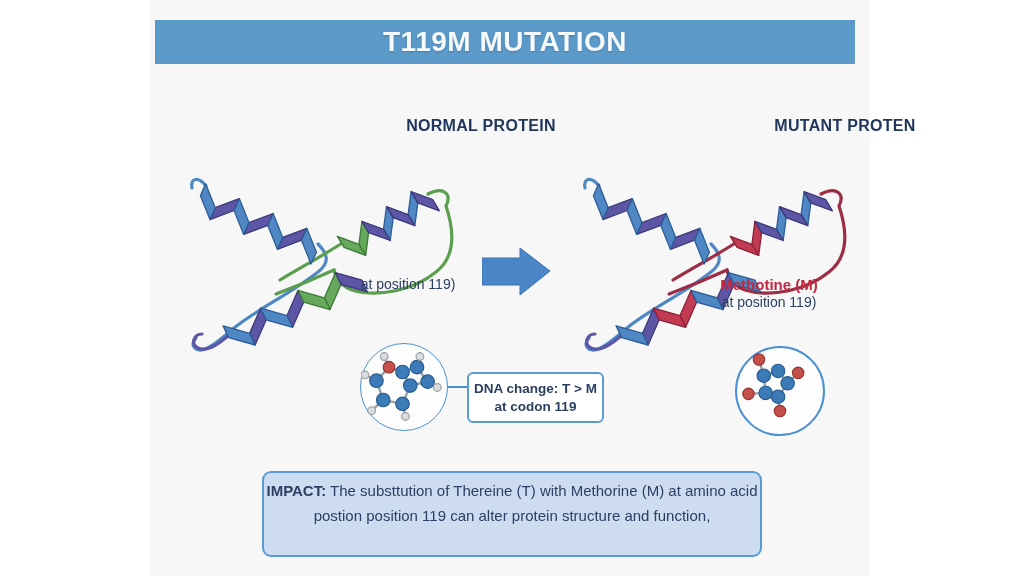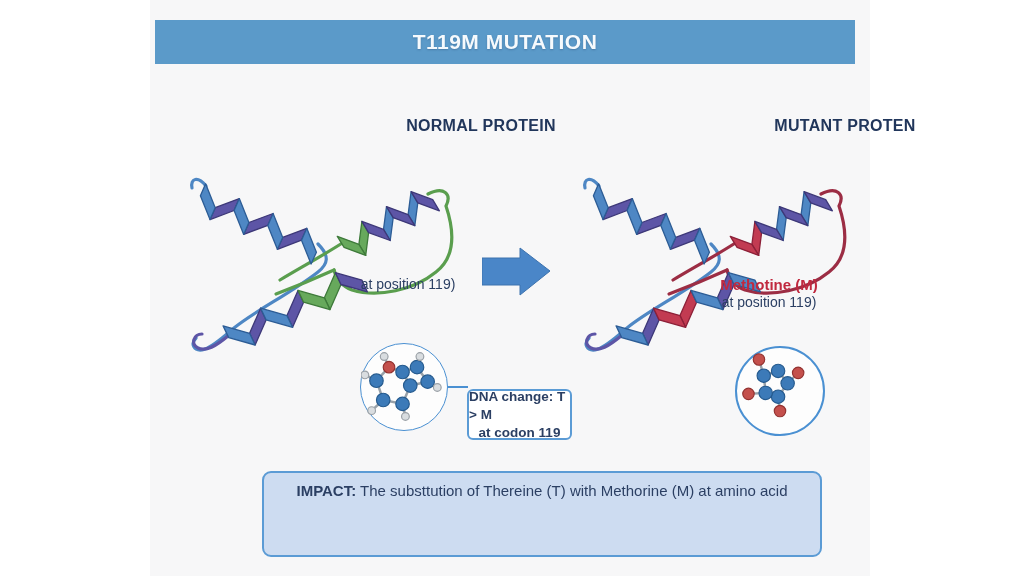--- a/index.html
+++ b/index.html
@@ -3,41 +3,41 @@
 <meta charset="utf-8">
 <style>
   html,body{margin:0;padding:0;background:#ffffff;}
   body{width:1024px;height:576px;position:relative;overflow:hidden;
        font-family:"Liberation Sans",sans-serif;}
   .stage{position:absolute;left:150px;top:0;width:720px;height:576px;
          background:var(--content-bg,#f7f7f8);}
   .title-bar{position:absolute;left:5px;top:20px;width:700px;height:44px;
              background:var(--title-bar-bg,#5b9ac9);
              display:flex;align-items:center;justify-content:center;}
-  .title-bar span{color:var(--title-text,#fff);font-size:21px;font-weight:bold;
+  .title-bar span{color:var(--title-text,#fff);font-size:28px;font-weight:bold;
                   letter-spacing:.5px;text-shadow:0 1px 2px rgba(40,70,110,.35);}
   .col-header{position:absolute;top:117px;width:300px;text-align:center;
               color:var(--heading-text,#21365b);font-size:16px;font-weight:bold;
               letter-spacing:.3px;}
   .protein{position:absolute;top:152px;width:300px;height:210px;}
   .res-label{position:absolute;width:170px;text-align:center;top:276px;}
   .res-label .residue{font-size:15px;font-weight:bold;display:block;line-height:18px;}
   .res-label .pos{font-size:14px;color:var(--body-text,#2b3f63);display:block;line-height:17px;}
   .res-label.normal .residue{color:var(--normal-label,#58a04c);}
   .res-label.mutant .residue{color:var(--mutant-label,#c0293f);}
   .mol-circle{position:absolute;border-radius:50%;background:#fdfdfd;
               border:2px solid var(--circle-border,#4a90d2);box-sizing:border-box;}
   .connector{position:absolute;left:298px;top:386px;width:20px;height:2px;
              background:var(--circle-border,#4a90d2);}
-  .dna-box{position:absolute;left:317px;top:389px;width:105px;height:51px;
+  .dna-box{position:absolute;left:317px;top:372px;width:137px;height:51px;
            background:#ffffff;border:2px solid var(--box-border,#5b9bd5);
            border-radius:6px;box-sizing:border-box;display:flex;flex-direction:column;
            align-items:center;justify-content:center;color:var(--body-text,#2b3f63);
            font-size:13.5px;line-height:18px;font-weight:bold;}
-  .impact-box{position:absolute;left:112px;top:471px;width:560px;height:86px;
+  .impact-box{position:absolute;left:112px;top:471px;width:500px;height:86px;
               background:var(--impact-bg,#cddcf1);border:2.5px solid var(--box-border,#5b9bd5);
               border-radius:9px;box-sizing:border-box;color:var(--body-text,#2b3f63);
               font-size:15px;line-height:25px;text-align:center;padding-top:5px;}
   .impact-box b{font-weight:bold;}
   .arrow-wrap{position:absolute;left:332px;top:246px;}
   svg{display:block;}
 </style>
 </head>
 <body>
 
@@ -182,15 +182,16 @@
         <circle cx="30" cy="47" r="7" fill="#3c7ab8" stroke="#255a8e" stroke-width="1.2"></circle>
         <circle cx="23" cy="12" r="6" fill="#c4504c" stroke="#933230" stroke-width="1.2"></circle>
         <circle cx="64" cy="26" r="6" fill="#c4504c" stroke="#933230" stroke-width="1.2"></circle>
         <circle cx="12" cy="48" r="6" fill="#c4504c" stroke="#933230" stroke-width="1.2"></circle>
         <circle cx="45" cy="66" r="6" fill="#c4504c" stroke="#933230" stroke-width="1.2"></circle>
       </svg>
   </div>
 
   <div class="impact-box">
     <div><b>IMPACT:</b> <span>The substtution of Thereine (T) with Methorine (M) at amino acid</span></div>
+    <div>postion position 119 can alter protein structure and function,</div>
   </div>
 
 </div>
 
 </body></html>

